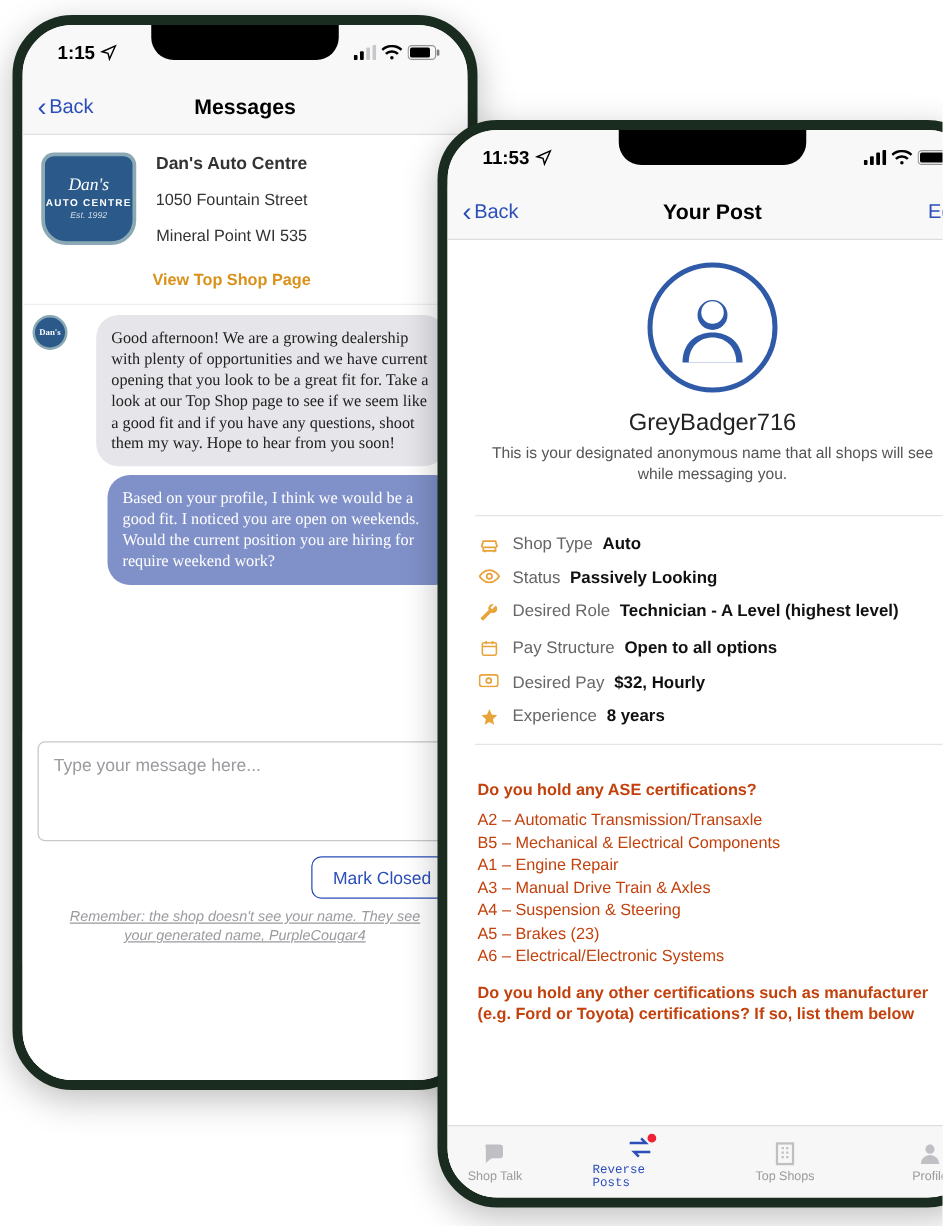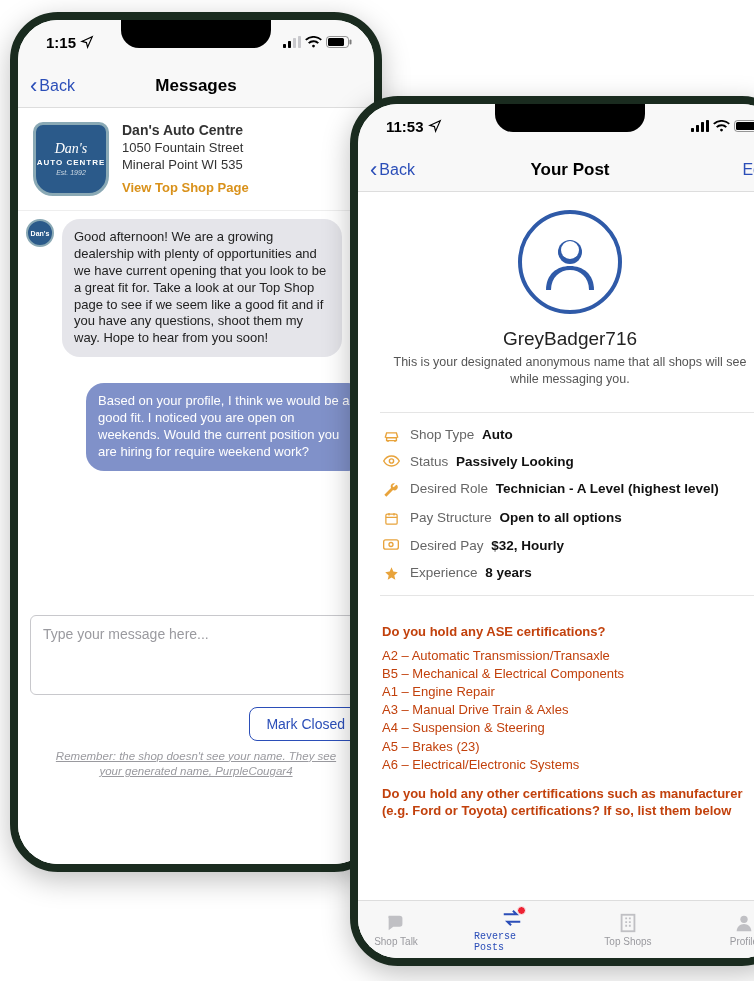--- a/index.html
+++ b/index.html
@@ -97,25 +97,25 @@
       background: #2b5a8a;
       border-radius: 10px 10px 20px 20px;
       border: 3px solid #8aa9b5;
       display: flex; flex-direction: column; align-items: center; justify-content: center;
       color: #fff;
       position: relative;
     }
     .shop-badge .t1 { font-size: 14px; font-style: italic; font-family: cursive; line-height: 1; }
     .shop-badge .t2 { font-size: 8px; font-weight: 700; letter-spacing: 1px; margin-top: 2px; }
     .shop-badge .t3 { font-size: 7px; font-style: italic; margin-top: 2px; color: #cdd9e4; }
-    .shop-info { font-size: 13px; color: #333; display: flex; flex-direction: column; gap: 2px; padding-top: 2px; }
+    .shop-info { font-size: 13px; color: #333; display: flex; flex-direction: column; gap: 14px; padding-top: 2px; text-align: center; }
     .shop-info .name { font-weight: 600; font-size: 14px; }
     .shop-info .link { color: #d9911a; font-weight: 600; margin-top: 6px; cursor: pointer; }
     .msg-list { padding: 8px 8px 10px 8px; }
-    .msg-row { display: flex; gap: 8px; margin-bottom: 26px; }
+    .msg-row { display: flex; gap: 23px; margin-bottom: 7px; font-family: Liberation Serif, serif; }
     .msg-row.out { justify-content: flex-end; }
     .mini-avatar {
       width: 28px;height:28px;border-radius:50%;
       background:#2b5a8a;border:2px solid #8aa9b5;
       display:flex;align-items:center;justify-content:center;
       color:#fff;font-size:7px;flex-shrink:0; font-weight:bold;
     }
     .bubble {
       padding: 10px 12px; border-radius: 18px; font-size: 13px; line-height: 1.3;
       max-width: 280px;

